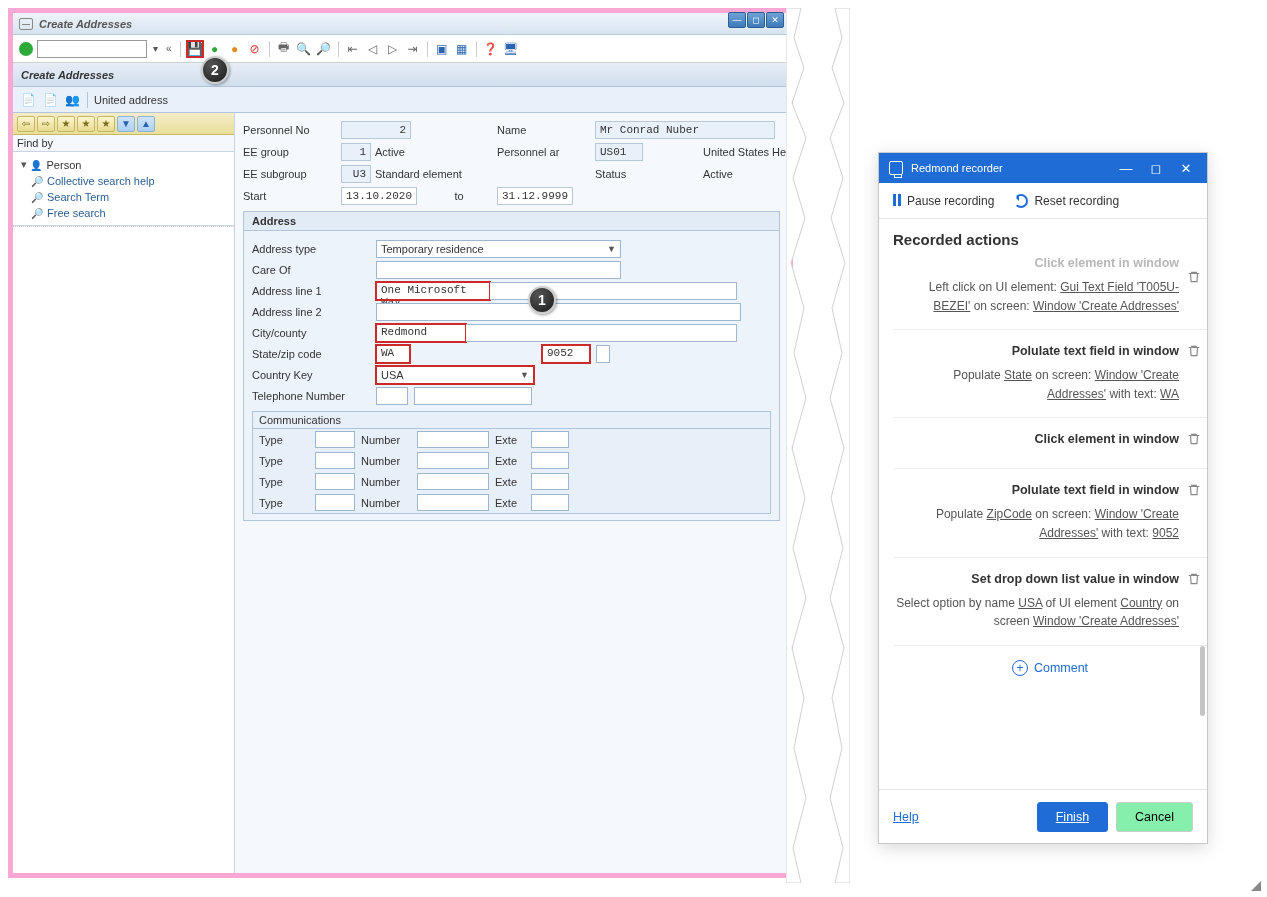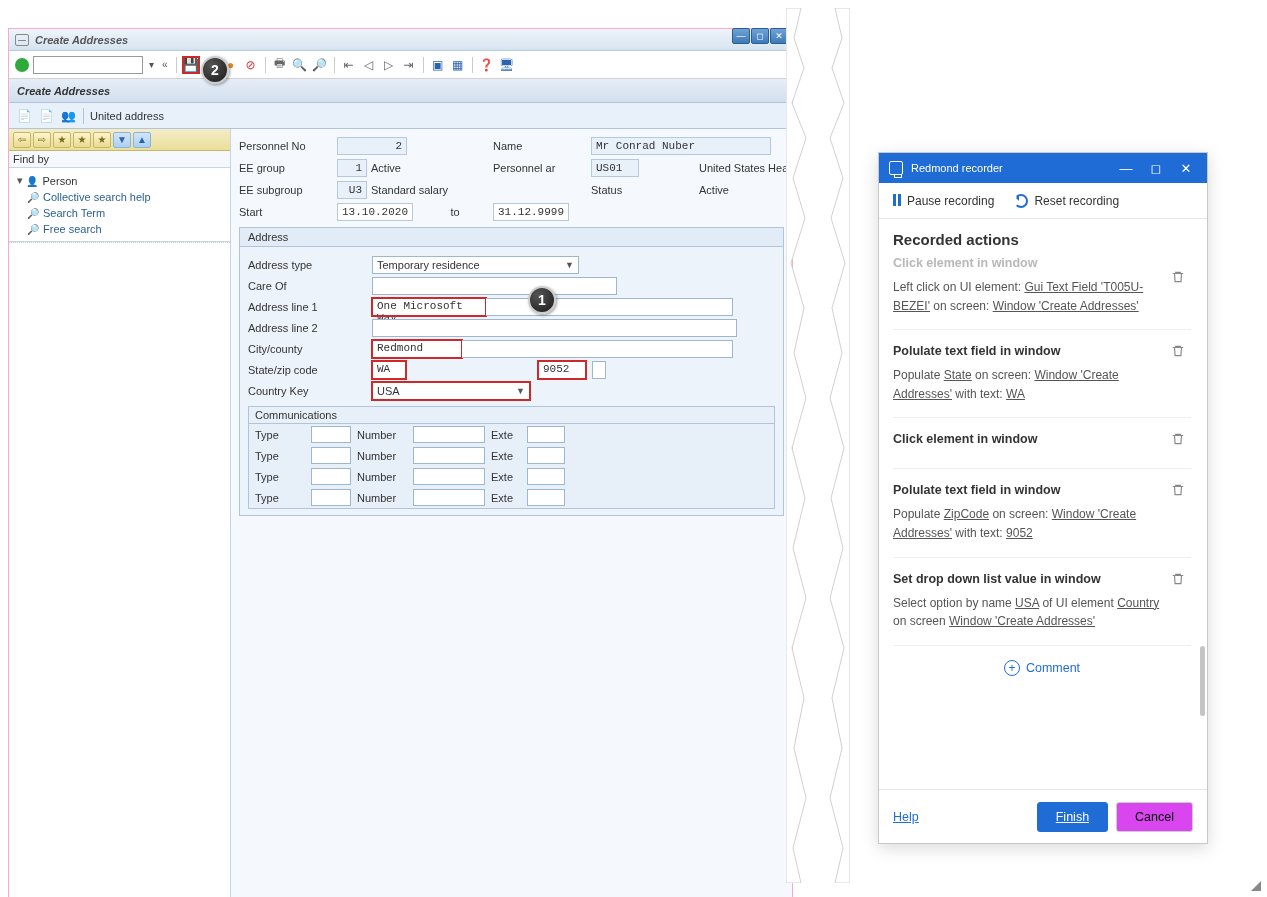--- a/index.html
+++ b/index.html
@@ -1,19 +1,19 @@
 <!DOCTYPE html>
 <html><head>
 <meta charset="utf-8">
 <style>
 * { box-sizing: border-box; margin: 0; padding: 0; font-family: Arial, sans-serif; }
 body { background: #fff; font-size: 11px; color: #333; position: relative; width: 1267px; height: 897px; overflow: hidden; }
 
 
-.sap-window { position: absolute; left: 8px; top: 8px; width: 785px; height: 870px; border: 1px solid #f9a8d4; margin-top: 20px; }
+.sap-window { position: absolute; left: 8px; top: 8px; width: 785px; height: 870px; border: 5px solid #f9a8d4; }
 .sap-titlebar { background: linear-gradient(#eef4fa,#d6e4f0); height: 22px; display: flex; align-items: center; padding: 0 6px; border-bottom: 1px solid #b8cce0; }
 .sap-titlebar .menu-icon { width: 14px; height: 12px; border: 1px solid #888; border-radius: 2px; margin-right: 6px; position: relative; }
 .sap-titlebar .menu-icon::before { content:""; position:absolute; left:2px; right:2px; top:50%; height:1px; background:#888; }
 .sap-title { font-style: italic; font-weight: bold; color: #555; }
 .sap-win-controls { position: absolute; right: 4px; top: -1px; display: flex; gap: 0; }
 .sap-win-controls span { width: 18px; height: 16px; background: linear-gradient(#6fa3d6,#3e7ab8); border: 1px solid #2a5e94; display:inline-flex; align-items:center; justify-content:center; color:#fff; font-size:9px; border-radius:2px; margin-left:1px;}
 
 .sap-toolbar { background: #fff; height: 28px; display: flex; align-items: center; padding: 0 6px; gap: 4px; border-bottom: 1px solid #d0d0d0; }
 .tb-ok { width: 14px; height: 14px; border-radius: 50%; background: #2eaa3a; display:inline-block;}
 .tb-input { width: 110px; height: 18px; border: 1px solid #999; }
@@ -46,28 +46,28 @@
 .left-spacer { flex:1; background:#fff; border-top:1px dotted #ccc;}
 
 .sap-right { flex:1; padding:8px; background:#f5f9fd; overflow:auto;}
 .hdr-grid { display:grid; grid-template-columns:90px 80px 60px 90px 100px 150px; gap:4px 8px; align-items:center; margin-bottom:4px;}
 .hdr-grid label{color:#333;}
 .ro-field { background:#e8f0f9; border:1px solid #b5c8dc; height:18px; padding:1px 4px; font-family:'Courier New',monospace; font-size:11px; display:inline-flex; align-items:center; min-width:30px;}
 .ro-field.small{width:30px; justify-content:flex-end;}
 .plain{color:#333;}
 
 .groupbox { border:1px solid #b0c4de; background:#edf3fa; margin-top:6px;}
-.groupbox .gb-title { padding:3px 8px; border-bottom:1px solid #b0c4de; background:#e2ecf7;}
+.groupbox .gb-title { padding:3px 8px; border-bottom:1px solid #b0c4de; background:#e2ecf7;font-weight:bold;}
 .groupbox .gb-body { padding:6px 8px;}
 .form-row { display:flex; align-items:center; margin:3px 0; gap:6px;}
 .form-row label { width:118px;}
 .txt { border:1px solid #9fb6cf; height:18px; background:#fff; padding:1px 4px; font-family:'Courier New',monospace;}
 .txt.w1{width:245px;}
 .txt.w2{width:365px;}
-.sel { border:1px solid #9fb6cf; height:18px; background:#fff; padding:0 4px; width:207px; display:flex; align-items:center; justify-content:space-between;}
+.sel { border:1px solid #9fb6cf; height:18px; background:#fff; padding:0 4px; width:245px; display:flex; align-items:center; justify-content:space-between;}
 .sel .caret{font-size:9px; color:#555;}
 .hl-red { outline:2px solid #cc2a2a; outline-offset:-1px;}
 
 .subgroup { border:1px solid #b0c4de; background:#e7eff8; margin-top:6px;}
 .subgroup .sg-title{padding:2px 6px; border-bottom:1px solid #b0c4de;}
 .comm-row{display:flex; align-items:center; gap:6px; padding:2px 6px;}
 .comm-row .clabel{width:50px;}
 .comm-row .txtc{border:1px solid #9fb6cf; height:17px; background:#fff; width:40px;}
 .comm-row .txtc.num{width:72px;}
 .comm-row .txtc.ext{width:38px;}
@@ -86,34 +86,34 @@
 .rec-title .rt-icon::after{content:""; position:absolute; bottom:-4px; left:4px; width:6px; height:3px; border:1.5px solid #fff; border-top:none;}
 .rec-title .spacer{flex:1;}
 .rec-title .wc{width:22px; text-align:center; font-size:13px; cursor:pointer;}
 .rec-toolbar { height:36px; display:flex; align-items:center; padding:0 14px; gap:20px; border-bottom:1px solid #e4e4e4;}
 .rec-toolbar .rtb { display:flex; align-items:flex-start; gap:6px; color:#333; font-size:12px;}
 .rtb .pause-icon{display:inline-flex; gap:2px;}
 .rtb .pause-icon span{width:3px;height:12px;background:#1f6cd6;}
 .rtb .reset-icon{width:14px;height:14px;border:2px solid #1f6cd6;border-radius:50%;border-left-color:transparent;position:relative;}
 .rtb .reset-icon::after{content:"";position:absolute;left:-3px;top:-1px;border:3px solid transparent;border-right-color:#1f6cd6;}
 .rec-heading { padding:12px 14px 8px; font-size:15px; font-weight:600;}
-.rec-list { flex:1; overflow:auto; padding:0 16px 0 14px; position:relative;}
+.rec-list { flex:1; overflow:auto; padding:0 0 0 14px; position:relative;text-align:right;}
 .rec-card { border-bottom:1px solid #eee; padding:14px 28px 14px 0; position:relative;}
 .rec-card .rc-title{font-size:12.5px; font-weight:600; margin-bottom:8px;}
 .rec-card .rc-title.faded{color:#b8b8b8;}
 .rec-card .rc-body{font-size:12px; line-height:1.55; color:#555;}
 .rec-card .rc-body a{color:#555; text-decoration:underline;}
 .rc-trash{position:absolute; right:6px; top:14px; width:14px; height:14px; color:#888;}
 .rc-trash svg{width:14px;height:14px;}
 .rec-comment{display:flex; align-items:center; justify-content:center; gap:6px; padding:14px; color:#1f6cd6; font-size:12.5px;}
 .rec-comment .plus{width:16px;height:16px;border:1.5px solid #1f6cd6;border-radius:50%;display:flex;align-items:center;justify-content:center;font-size:12px;line-height:1;}
 .rec-footer{border-top:1px solid #e4e4e4; height:54px; display:flex; align-items:center; justify-content:space-between; padding:0 14px;}
 .rec-footer .help{color:#1f6cd6; text-decoration:underline; font-size:12.5px;}
 .rec-footer .btns{display:flex; gap:8px;}
-.rec-footer button{height:30px; padding:0 18px; font-size:12.5px; border-radius:3px; border:1px solid #ccc; background:#d946ef; cursor:pointer;}
+.rec-footer button{height:30px; padding:0 18px; font-size:12.5px; border-radius:3px; border:1px solid #ccc; background:#86efac; cursor:pointer;}
 .rec-footer button.primary{background:#1f6cd6; border-color:#1f6cd6; color:#fff;text-decoration:underline;}
 .rec-scroll{position:absolute; right:2px; top:260px; width:5px; height:200px;}
 .rec-scroll .thumb{width:5px; height:70px; background:#c4c4c4; border-radius:3px; position:absolute; bottom:0;}
 
 .corner-tri { position:absolute; right:6px; bottom:6px; width:0;height:0; border-left:10px solid transparent; border-bottom:10px solid #888;}
 </style>
 </head>
 <body>
 
 <div class="sap-window">
@@ -213,21 +213,21 @@
             <span class="plain">Active</span>
           </span>
         <span></span>
         <label>Personnel ar</label>
         <span class="ro-field" style="width:48px">US01</span>
         <span class="plain">United States Headquarter</span>
 
         <label>EE subgroup</label>
         <span style="display:flex;gap:4px;align-items:center;grid-column:2/4">
             <span class="ro-field small">U3</span>
-            <span class="plain">Standard salary</span>
+            <span class="plain">Standard element</span>
           </span>
         <span></span>
         <label style="grid-column:5/6">Status</label>
         <span class="plain">Active</span>
 
         <label>Start</label>
         <span class="ro-field" style="width:76px;background:#fff">13.10.2020</span>
         <label style="text-align:center">to</label>
         <span class="ro-field" style="width:76px;background:#fff">31.12.9999</span>
       </div>
@@ -267,20 +267,25 @@
             <div class="txt hl-red" style="width:48px">9052</div>
             <input class="txt" style="width: 14px;">
           </div>
           <div class="form-row">
               <label>Country Key</label>
             <div class="sel hl-red" style="width:158px">
                 <span>USA</span>
                 <span class="caret">▼</span>
               </div>
           </div>
+          <div class="form-row">
+              <label>Telephone Number</label>
+              <input class="txt" style="width: 32px;">
+              <input class="txt" style="width: 118px;">
+            </div>
 
           <div class="subgroup">
             <div class="sg-title">Communications</div>
             <div id="comm-rows">
                 <div class="comm-row">
                   <span class="clabel">Type</span>
                   <input class="txtc" style="">
                   <span class="clabel">Number</span>
                   <input class="txtc num" style="">
                   <span class="clabel" style="width:30px">Exte</span>

